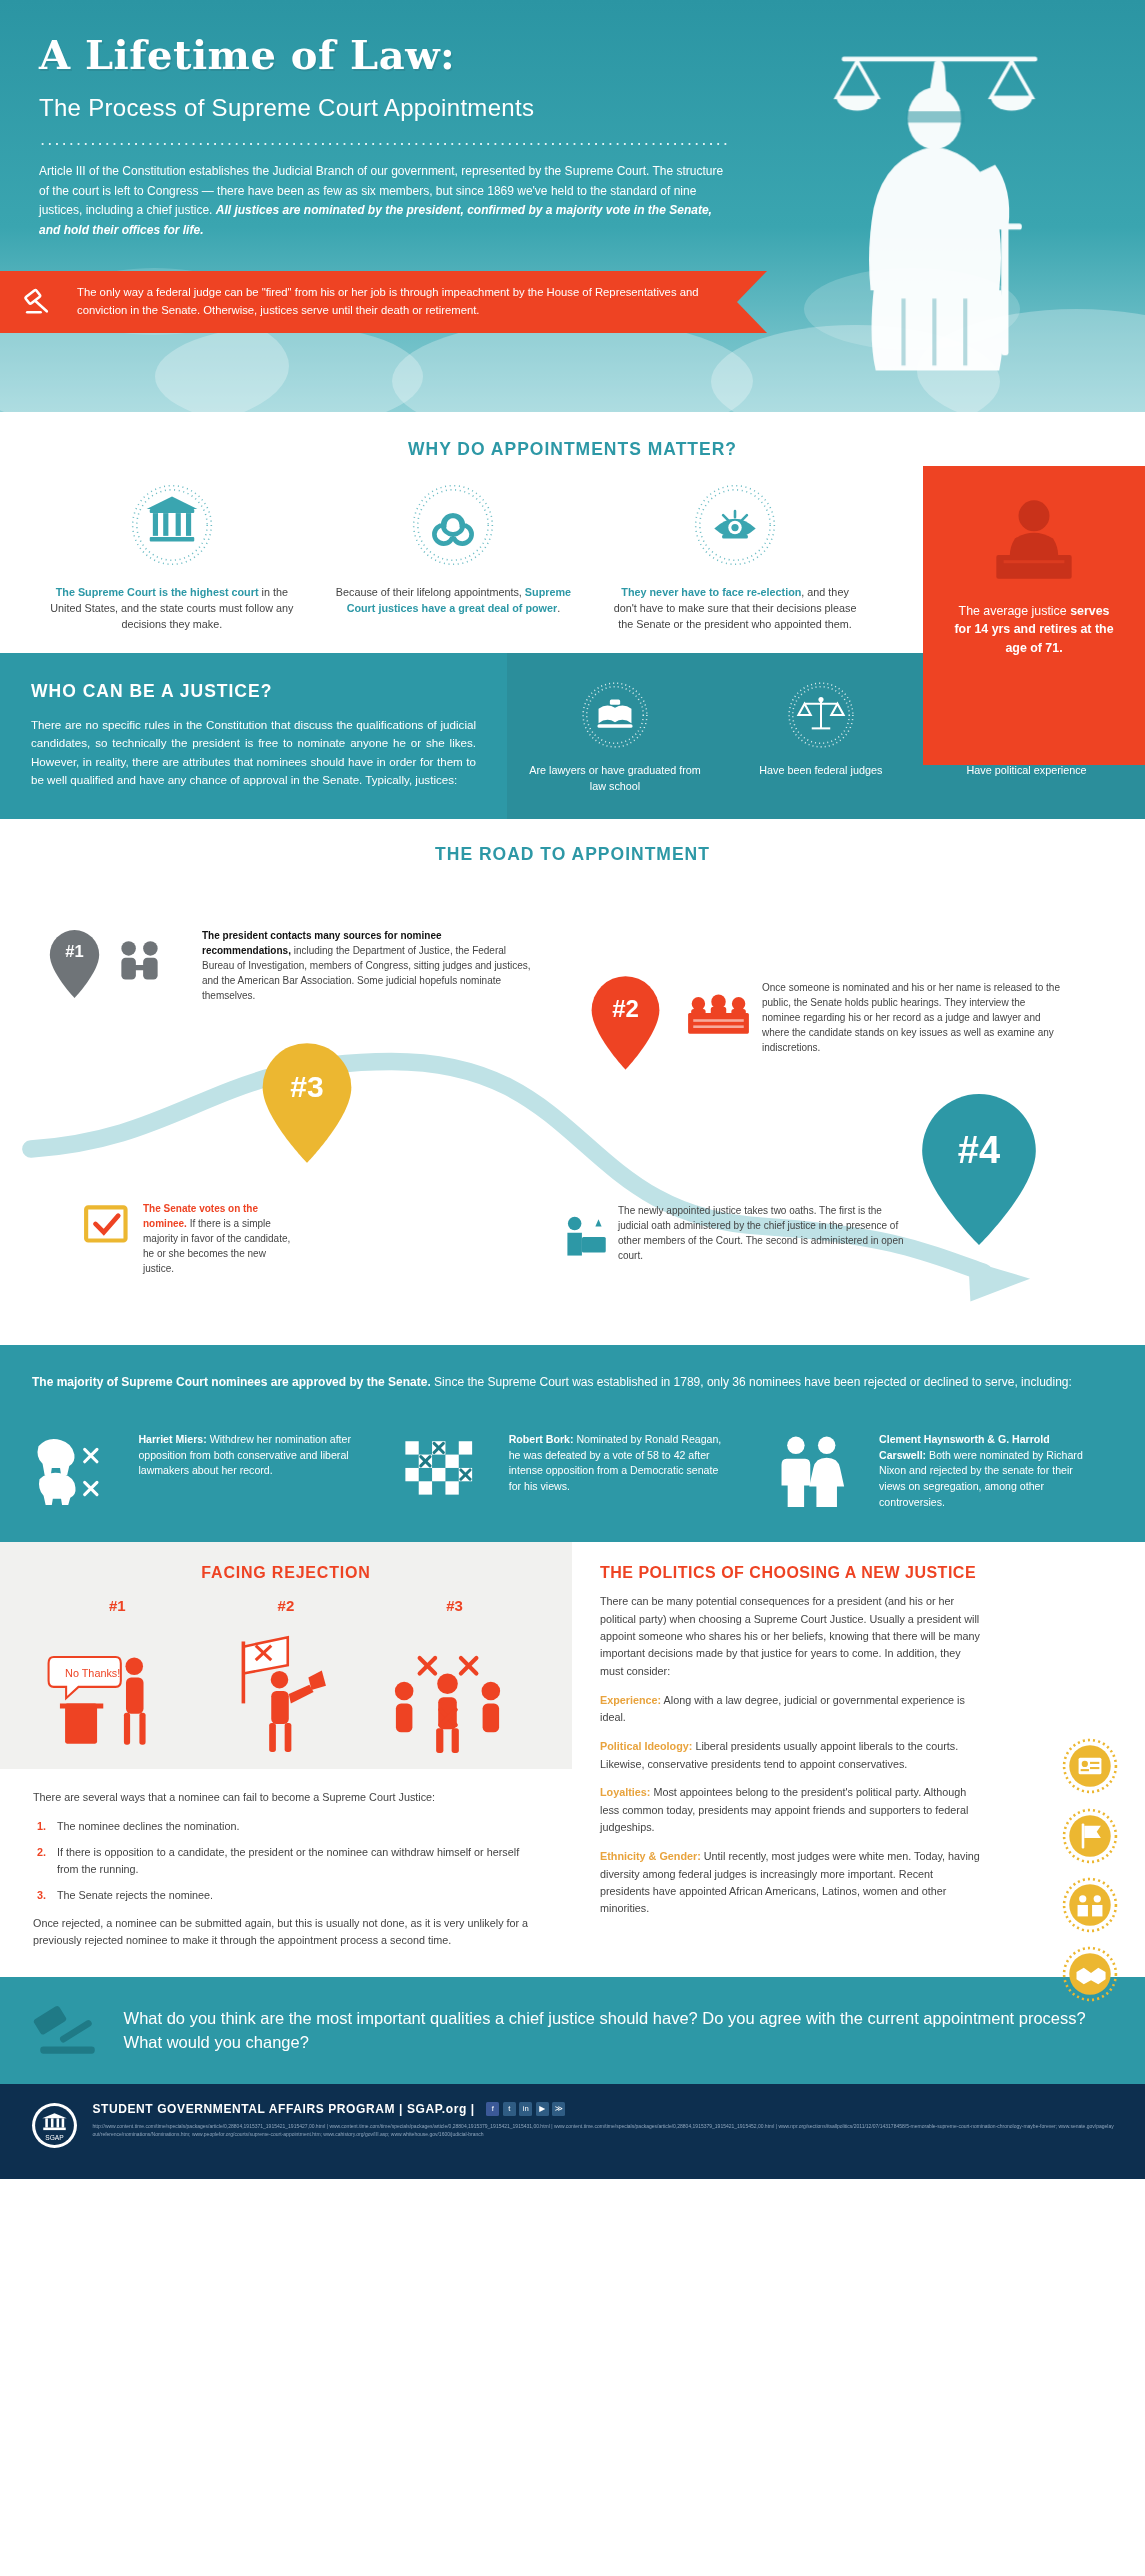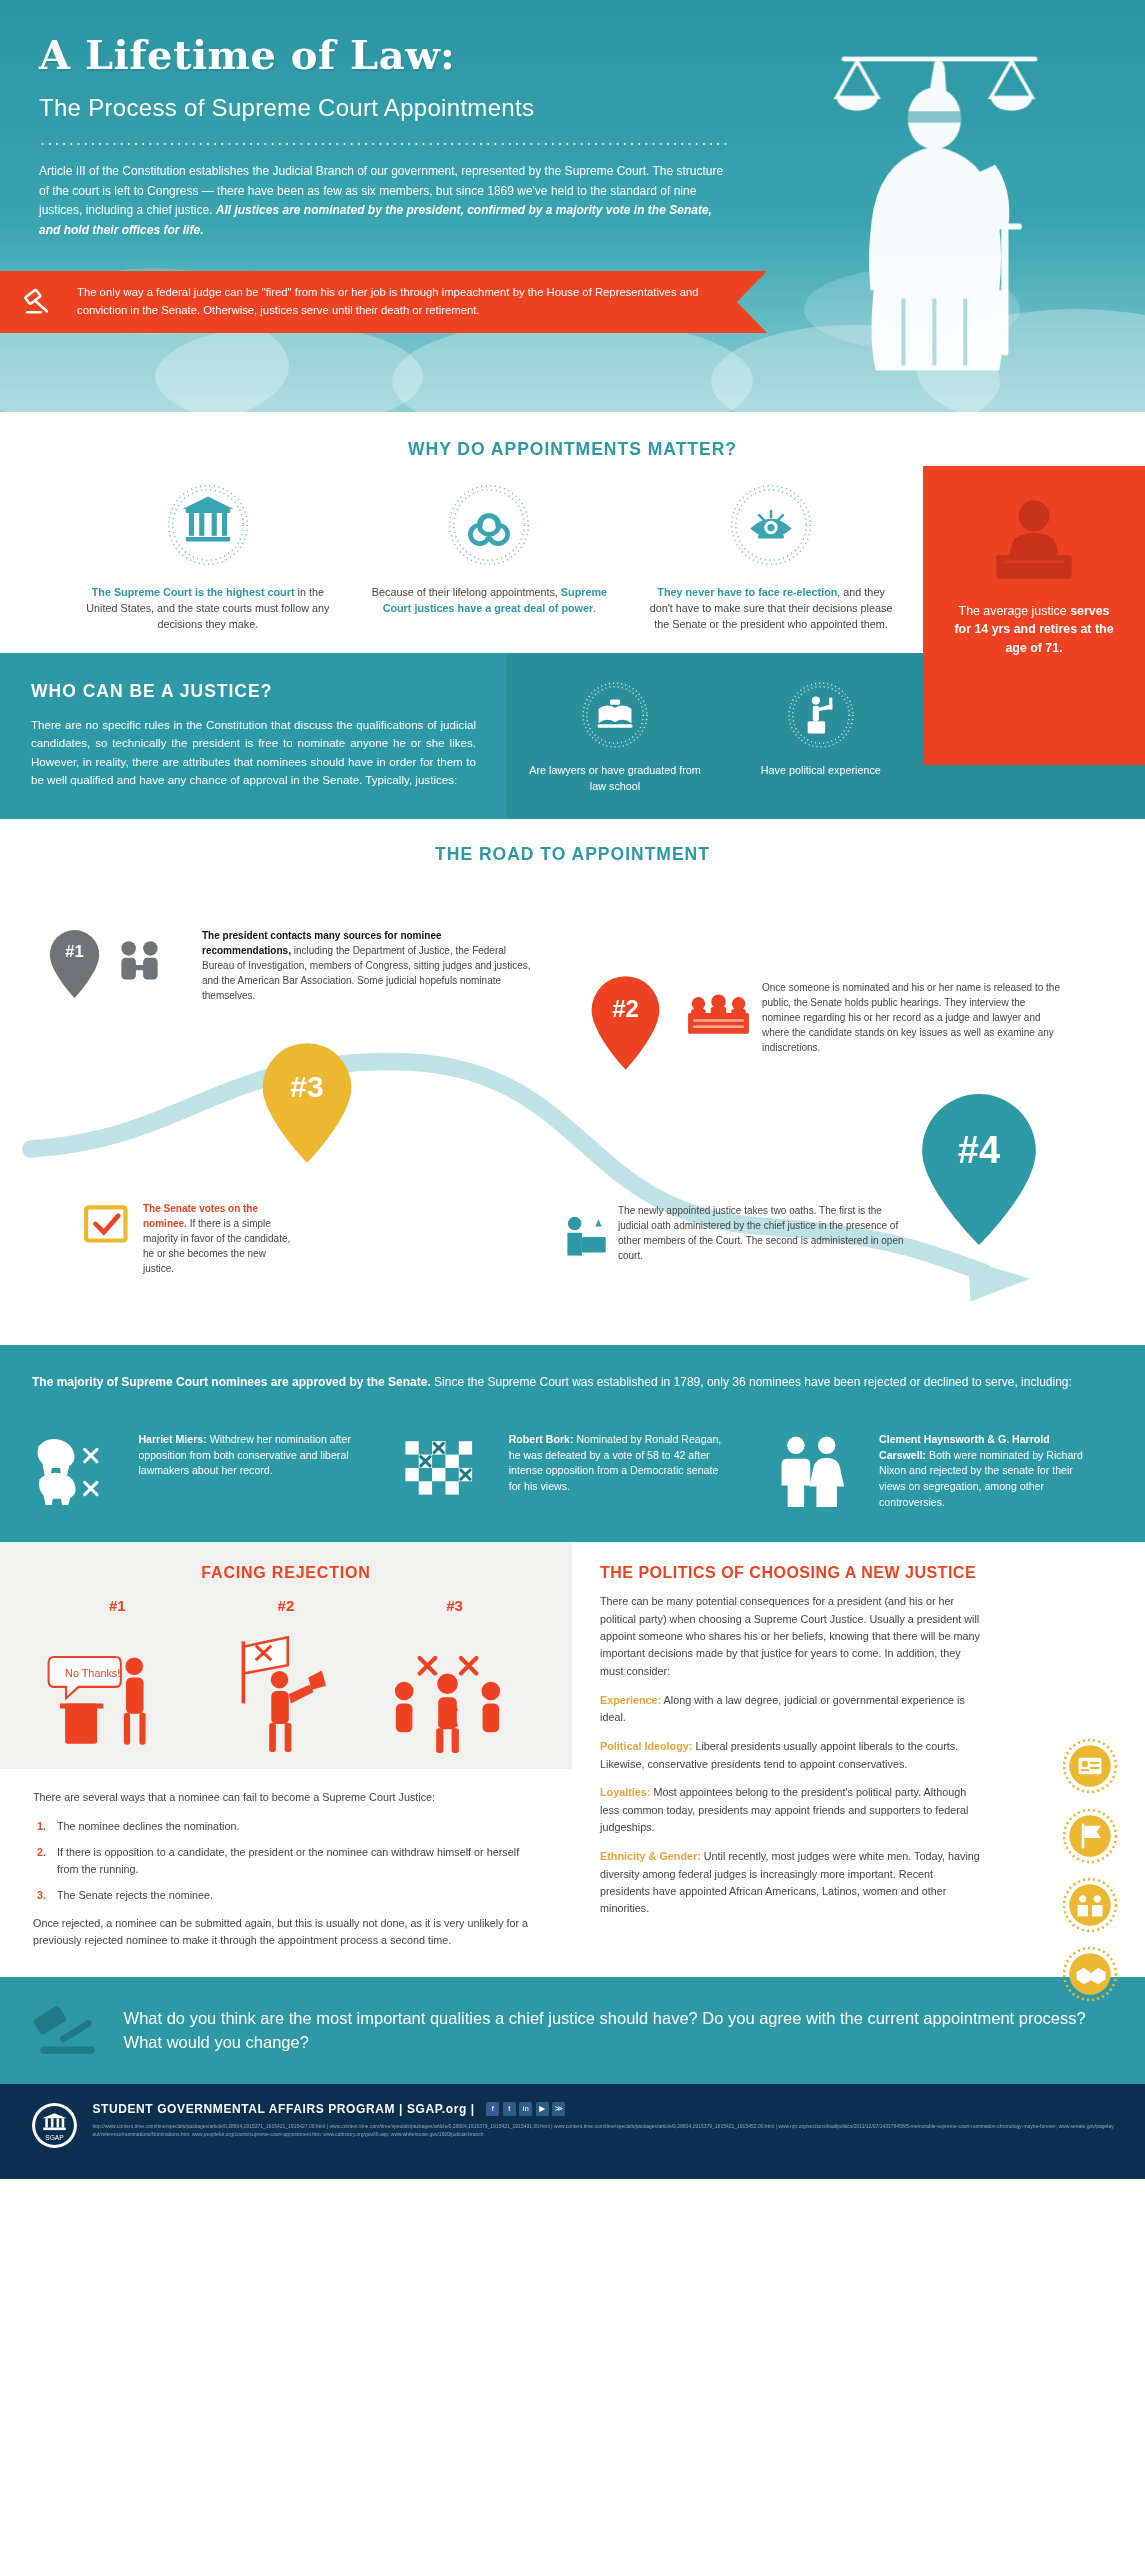--- a/index.html
+++ b/index.html
@@ -62,21 +62,21 @@
 
   
   .why {
     background: #ffffff; position: relative; padding: 27px 0 20.6px 0;
   }
   .sec-title {
     text-align: center; color: #2d98a6; font-size: 17.5px; letter-spacing: 1px;
     font-weight: bold;
   }
   .why-cols {
-    display: flex; gap: 0; padding: 20.6px 31px 0 31px; width: 907px; margin-left: 36px;
+    display: flex; gap: 0; padding: 20.6px 31px 0 31px; width: 907px;
   }
   .why-col { width: 33.33%; text-align: center; padding: 0 18.5px; }
   .why-col .circ { margin: 0 auto 13.4px auto; }
   .why-col p { font-size: 10.8px; line-height: 1.5; color: #444; }
   .why-col p b { color: #2d98a6; }
   .why-panel {
     position: absolute; right: 0; top: 54px; width: 222px; height: 299px;
     background: #ee4323; color: #fff; text-align: center; padding: 25px 26px;
   }
   .why-panel p { font-size: 12.4px; line-height: 1.5; margin-top: 15.5px; }
@@ -325,20 +325,38 @@
               <g fill="#ffffff">
                 <path d="M38 86 q16 -12 32 -2 v-28 q-16 -10 -32 2 z"></path>
                 <path d="M102 86 q-16 -12 -32 -2 v-28 q16 -10 32 2 z"></path>
                 <rect x="36" y="88" width="68" height="7" rx="3"></rect>
                 <rect x="60" y="40" width="20" height="10" rx="3"></rect>
               </g>
             </g>
           </svg>
         </div>
         <p>Are lawyers or have graduated from law school</p>
+      </div>
+      <div class="who-item">
+        <div class="circ">
+          <svg width="72" height="72" viewBox="0 0 140 140">
+            <circle cx="70" cy="70" r="62" fill="none" stroke="#ffffff" stroke-width="3" stroke-dasharray="2 6" opacity=".8"></circle>
+            <circle cx="70" cy="70" r="55" fill="none" stroke="#ffffff" stroke-width="3" stroke-dasharray="2 6" opacity=".8"></circle>
+            <g stroke="#ffffff" stroke-width="4" fill="none">
+              <line x1="70" y1="40" x2="70" y2="96"></line>
+              <line x1="38" y1="48" x2="102" y2="48"></line>
+              <line x1="52" y1="96" x2="88" y2="96"></line>
+              <path d="M38 48 l-12 22 h24 z"></path>
+              <path d="M102 48 l-12 22 h24 z"></path>
+            </g>
+            <circle cx="70" cy="40" r="5" fill="#ffffff"></circle>
+
+          </svg>
+        </div>
+        <p>Have been federal judges</p>
       </div>
       <div class="who-item">
         <div class="circ">
           <svg width="72" height="72" viewBox="0 0 140 140">
             <circle cx="70" cy="70" r="62" fill="none" stroke="#ffffff" stroke-width="3" stroke-dasharray="2 6" opacity=".8"></circle>
             <circle cx="70" cy="70" r="55" fill="none" stroke="#ffffff" stroke-width="3" stroke-dasharray="2 6" opacity=".8"></circle>
             <g fill="#ffffff">
               <circle cx="60" cy="42" r="8"></circle>
               <rect x="54" y="52" width="12" height="30" rx="4"></rect>
               <rect x="44" y="82" width="34" height="24" rx="3"></rect>

